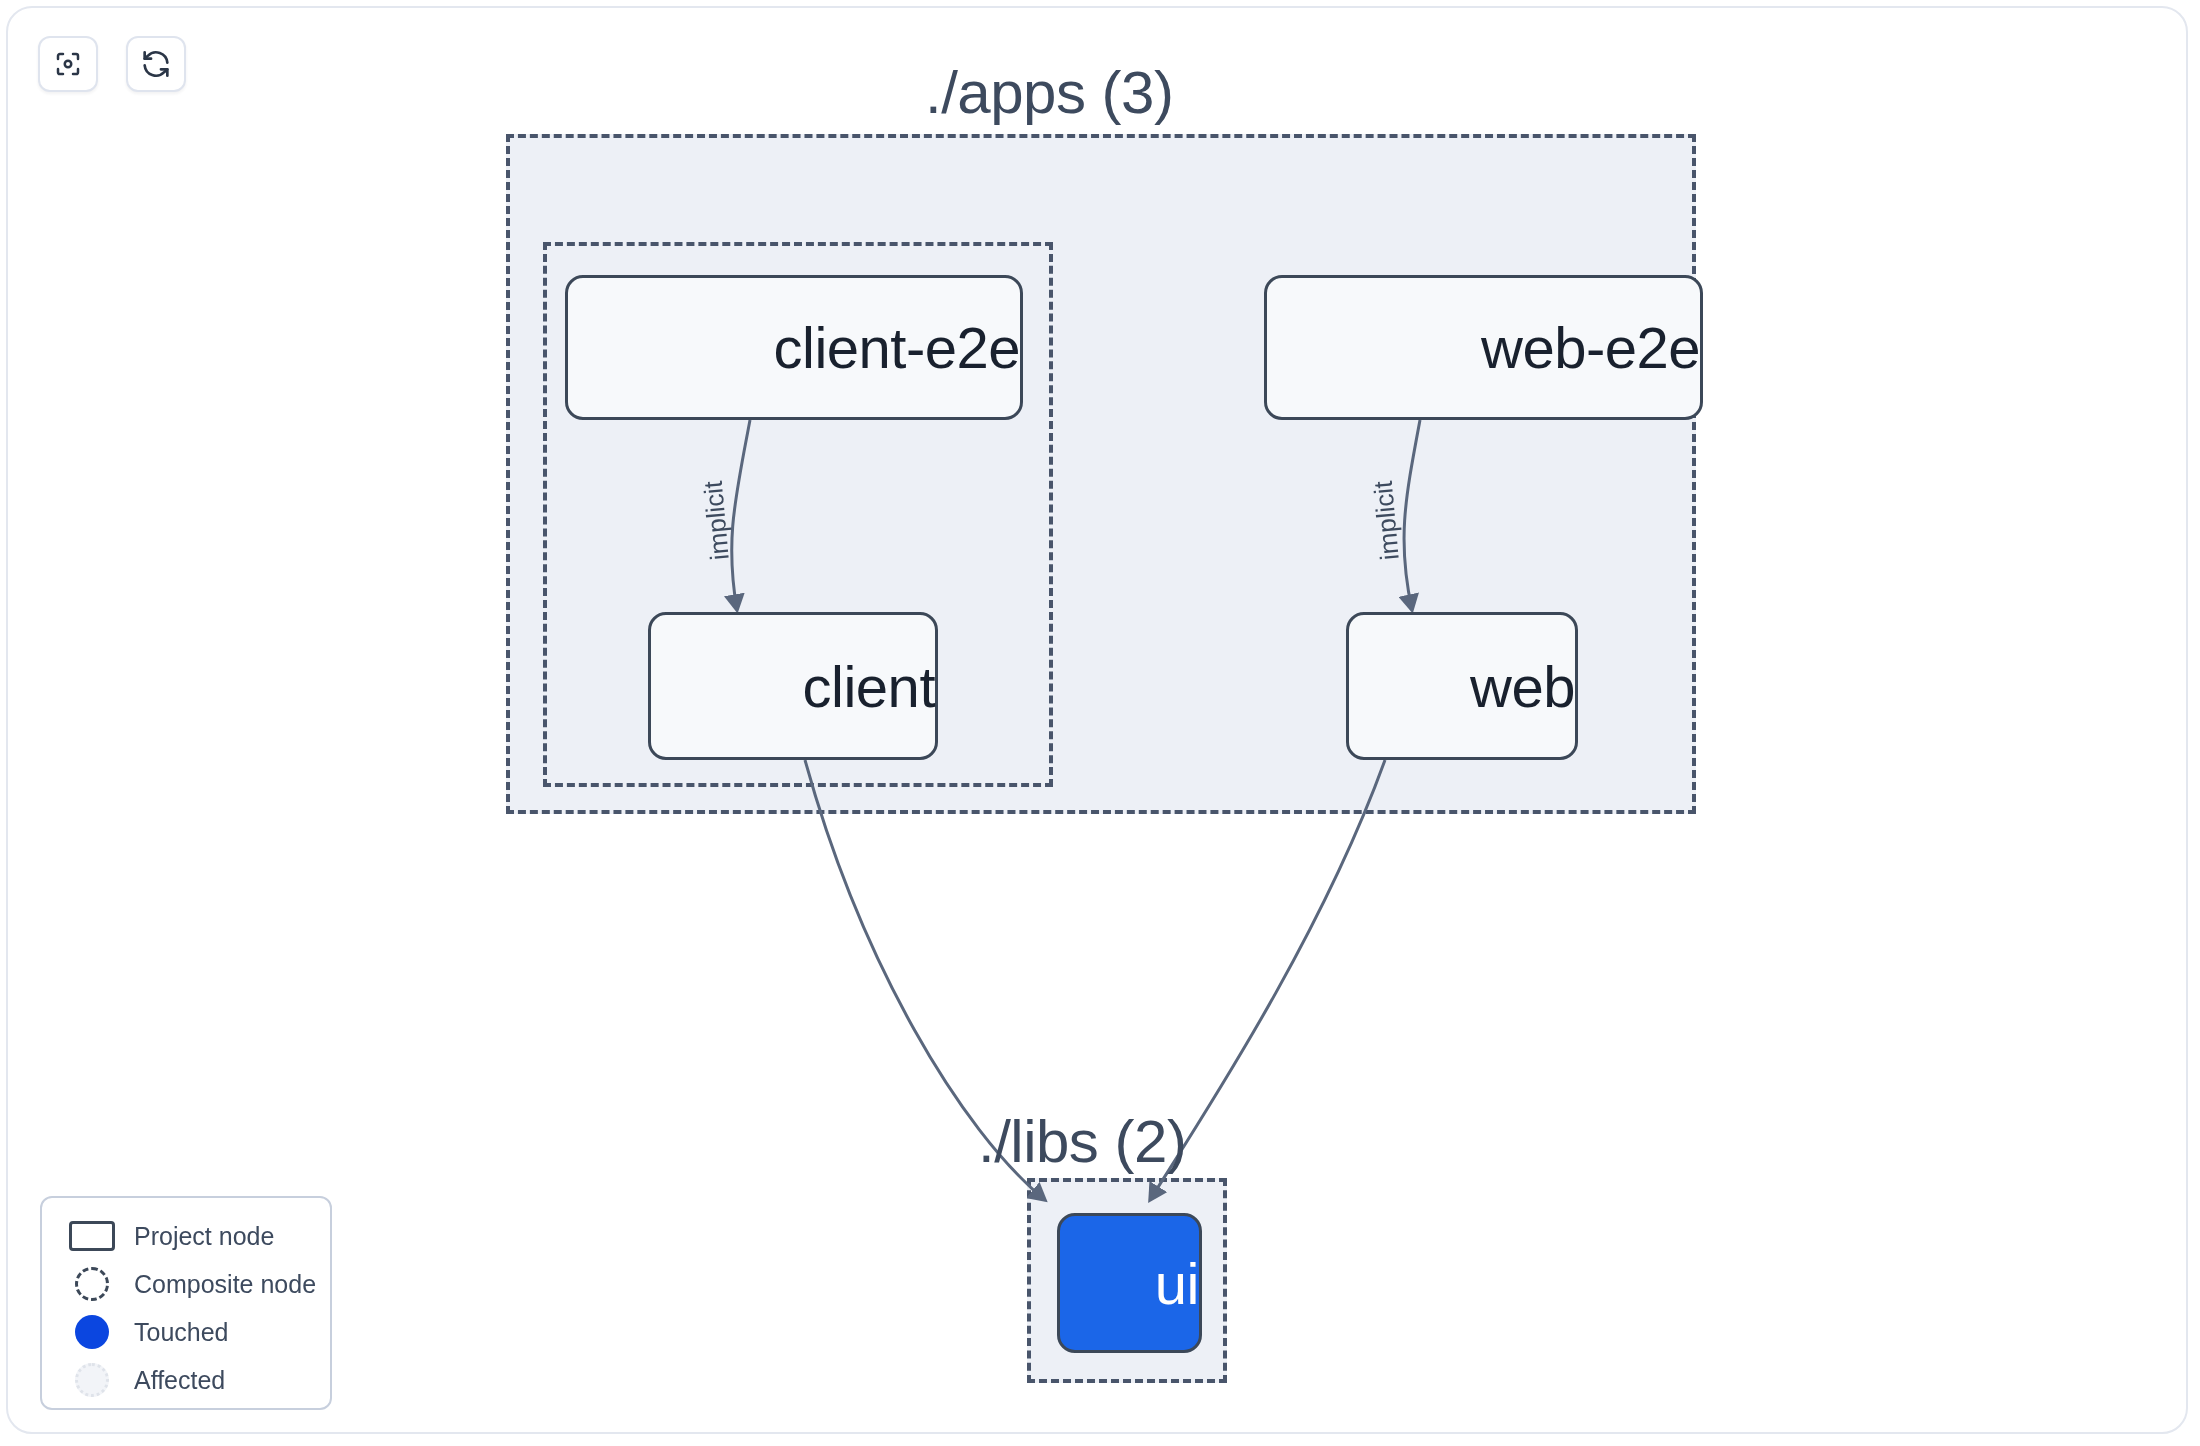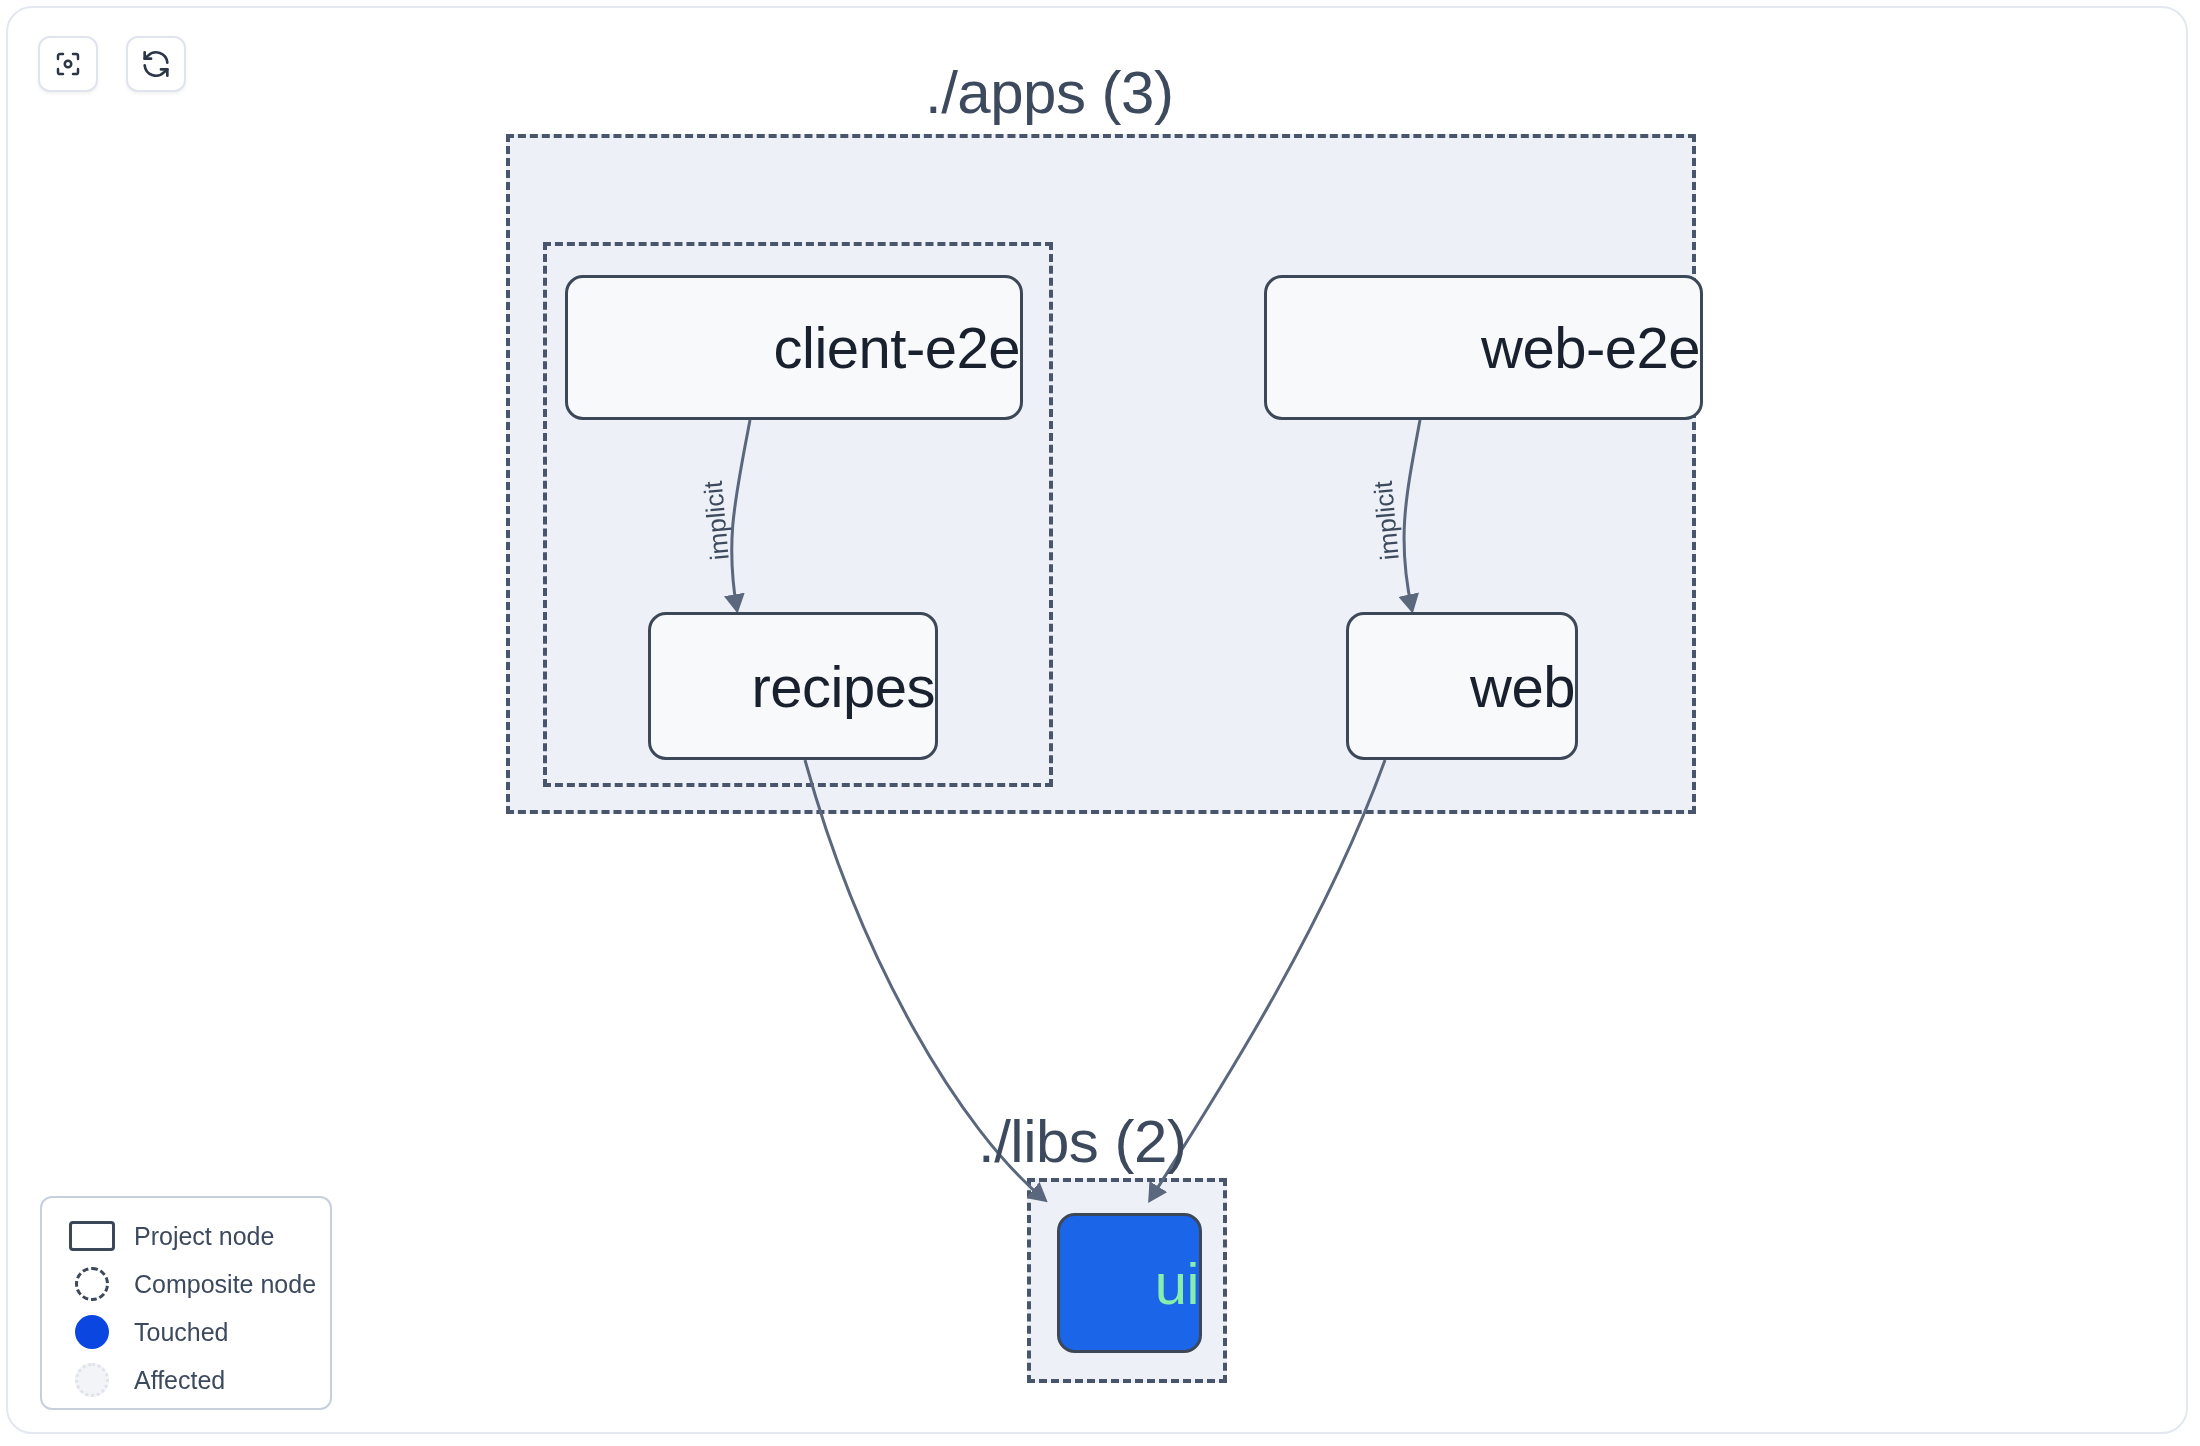--- a/index.html
+++ b/index.html
@@ -93,21 +93,21 @@
     font-size: 58px;
     letter-spacing: -0.5px;
     box-sizing: border-box;
     z-index: 25;
     cursor: pointer;
     font-family: "Liberation Sans", sans-serif;
   }
   .node.touched {
     background: #1b66e8;
     border-color: #3c4858;
-    color: #86efac;
+    color: #ffffff;
   }
 
   
   .edge-label {
     position: absolute;
     color: #3d4a5e;
     font-size: 26px;
     white-space: nowrap;
     z-index: 26;
     font-family: "Liberation Sans", sans-serif;
@@ -240,21 +240,21 @@
 
   <div class="node" style="left:565px; top:275px; width:458px; height:145px;">
     <span>client-e2e</span>
   </div>
 
   <div class="node" style="left:1264px; top:275px; width:439px; height:145px;">
     <span>web-e2e</span>
   </div>
 
   <div class="node" style="left:648px; top:612px; width:290px; height:148px;">
-    <span>recipes</span>
+    <span>client</span>
   </div>
 
   <div class="node" style="left:1346px; top:612px; width:232px; height:148px;">
     <span>web</span>
   </div>
 
   <div class="node touched" style="left:1057px; top:1213px; width:145px; height:140px;">
     <span>ui</span>
   </div>
 

